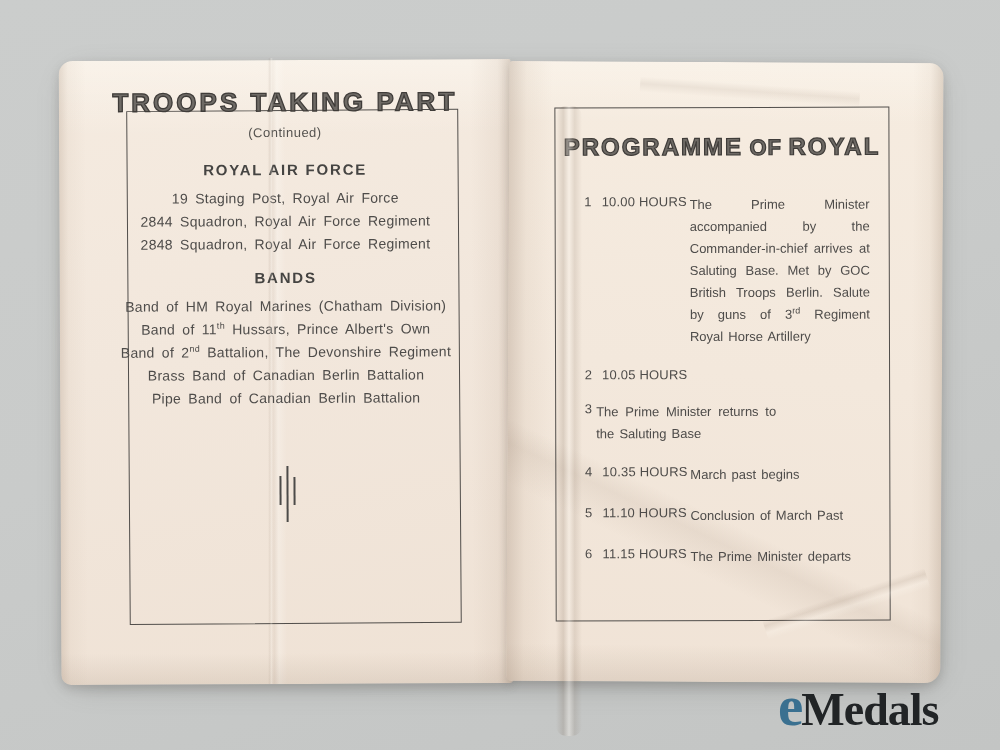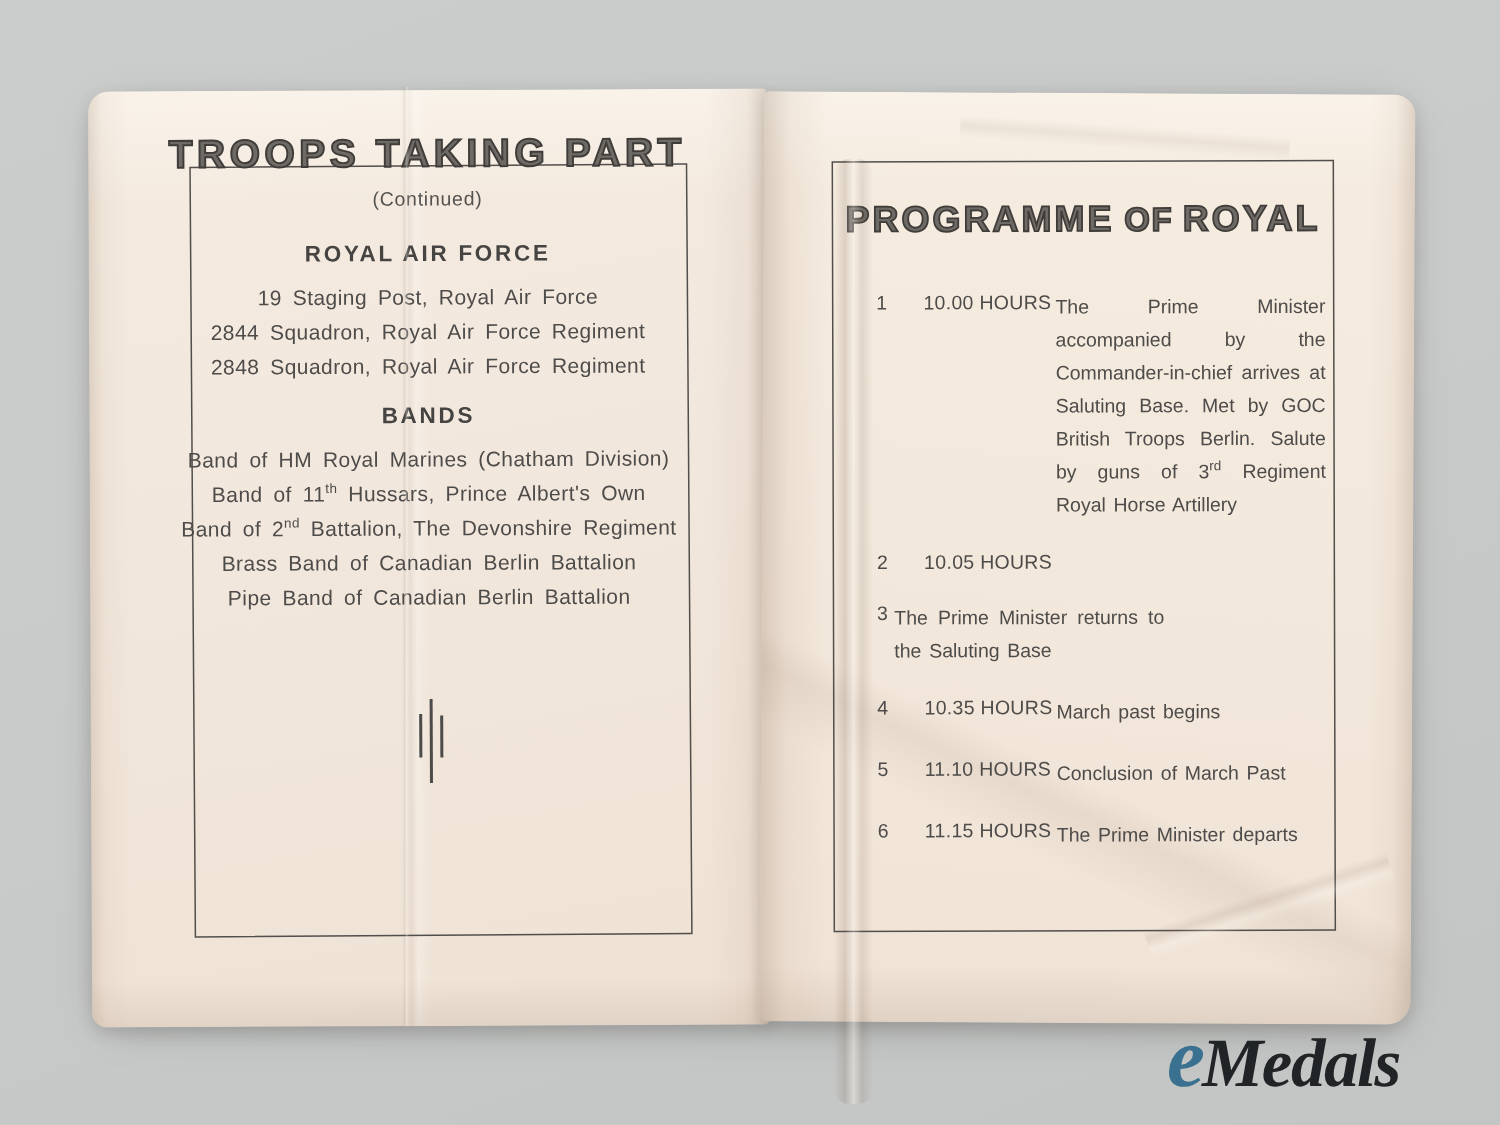--- a/index.html
+++ b/index.html
@@ -78,36 +78,36 @@
   .rp-content{position:absolute;inset:0;color:#4b4a48;}
   .rp-title{
     text-align:center;margin-top:25px;font-weight:700;color:#6e6a65;
     -webkit-text-stroke:1.2px #3f3c39;letter-spacing:2px;white-space:nowrap;
   }
   .rp-title .big{font-size:24px;}
   .rp-title .small{font-size:22px;letter-spacing:1px;}
   .events{margin-top:33px;}
   .ev{display:flex;margin-bottom:19px;font-size:13px;color:#4e4c4a;}
   .ev-num{width:36px;text-align:right;flex:none;letter-spacing:0.2px;}
-  .ev-time{width:84px;margin-left:24px;flex:none;white-space:nowrap;letter-spacing:0.2px;}
+  .ev-time{width:84px;margin-left:10px;flex:none;white-space:nowrap;letter-spacing:0.2px;}
   .ev-desc{width:180px;margin-left:4px;flex:none;text-align:justify;line-height:22px;word-spacing:1.5px;}
 
   
   .crease{position:absolute;pointer-events:none;}
   .crease-lp-v{left:268px;top:58px;width:5px;height:626px;
     background:linear-gradient(90deg,rgba(0,0,0,0),rgba(125,105,88,0.10) 40%,rgba(255,252,246,0.30) 60%,rgba(0,0,0,0));}
   .crease-rp-d{left:760px;top:540px;width:170px;height:120px;transform:rotate(-18deg);
     background:linear-gradient(180deg,rgba(0,0,0,0) 45%,rgba(130,108,90,0.12) 50%,rgba(255,250,242,0.25) 56%,rgba(0,0,0,0) 62%);}
   .crease-rp-t{left:640px;top:60px;width:220px;height:60px;transform:rotate(4deg);
     background:linear-gradient(180deg,rgba(0,0,0,0) 40%,rgba(130,108,90,0.10) 52%,rgba(0,0,0,0) 66%);}
 
   
   .watermark{
     position:absolute;left:778px;top:678px;white-space:nowrap;
-    font-family:"Liberation Serif", serif;font-style:italic;font-weight:700;
+    font-family:"Liberation Serif", serif;font-weight:700;
   }
   .wm-e{font-size:57px;line-height:56px;color:#3a7090;letter-spacing:-2px;}
   .wm-rest{font-size:46px;line-height:56px;color:#212426;letter-spacing:-1px;}
 </style>
 </head>
 <body>
 
 <div class="stage">
 
   <div class="booklet">

